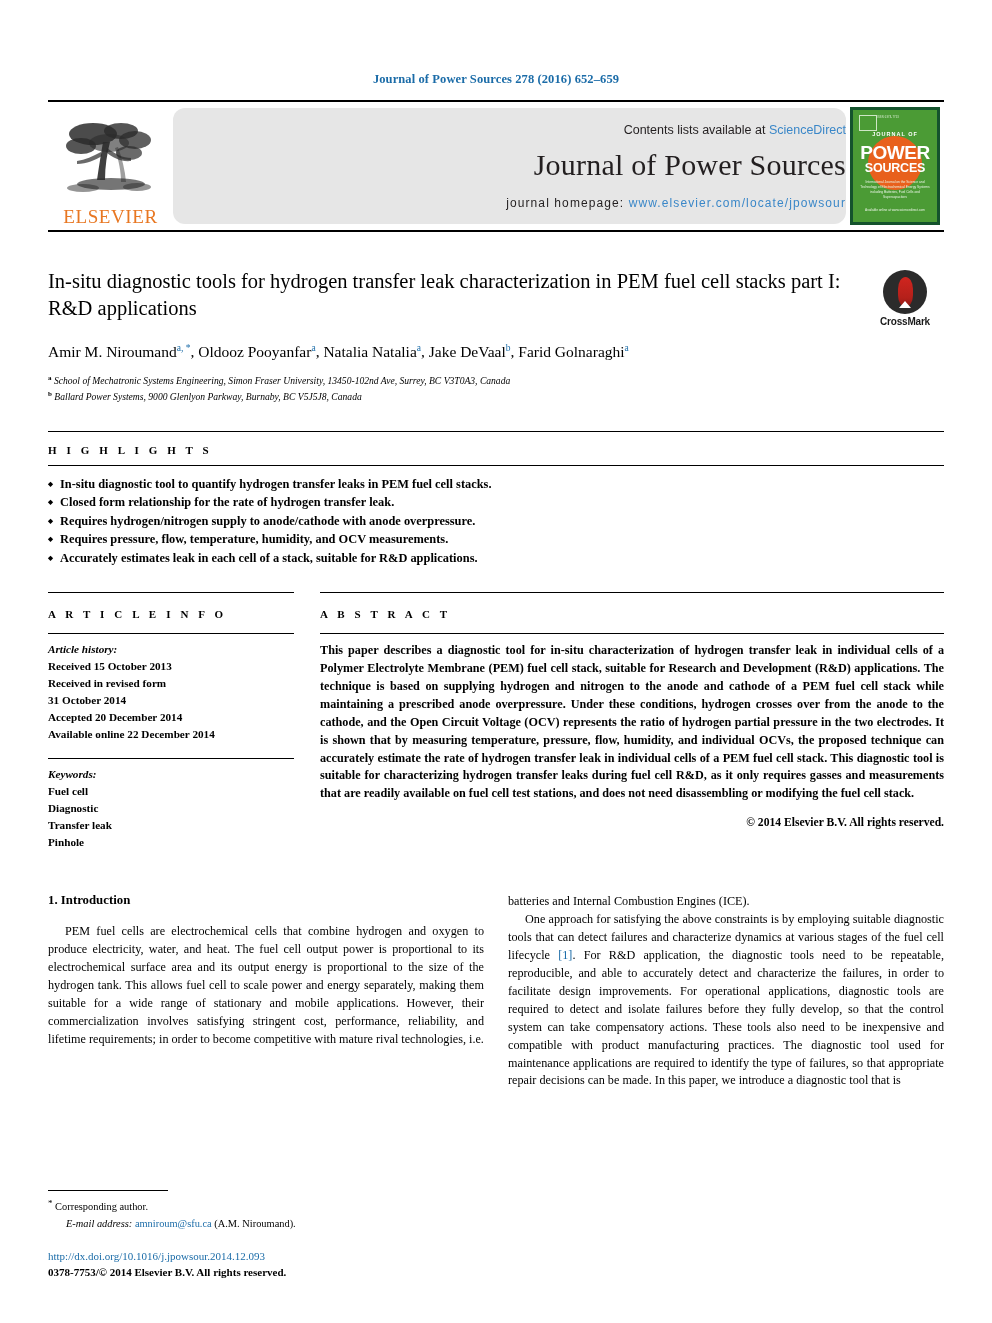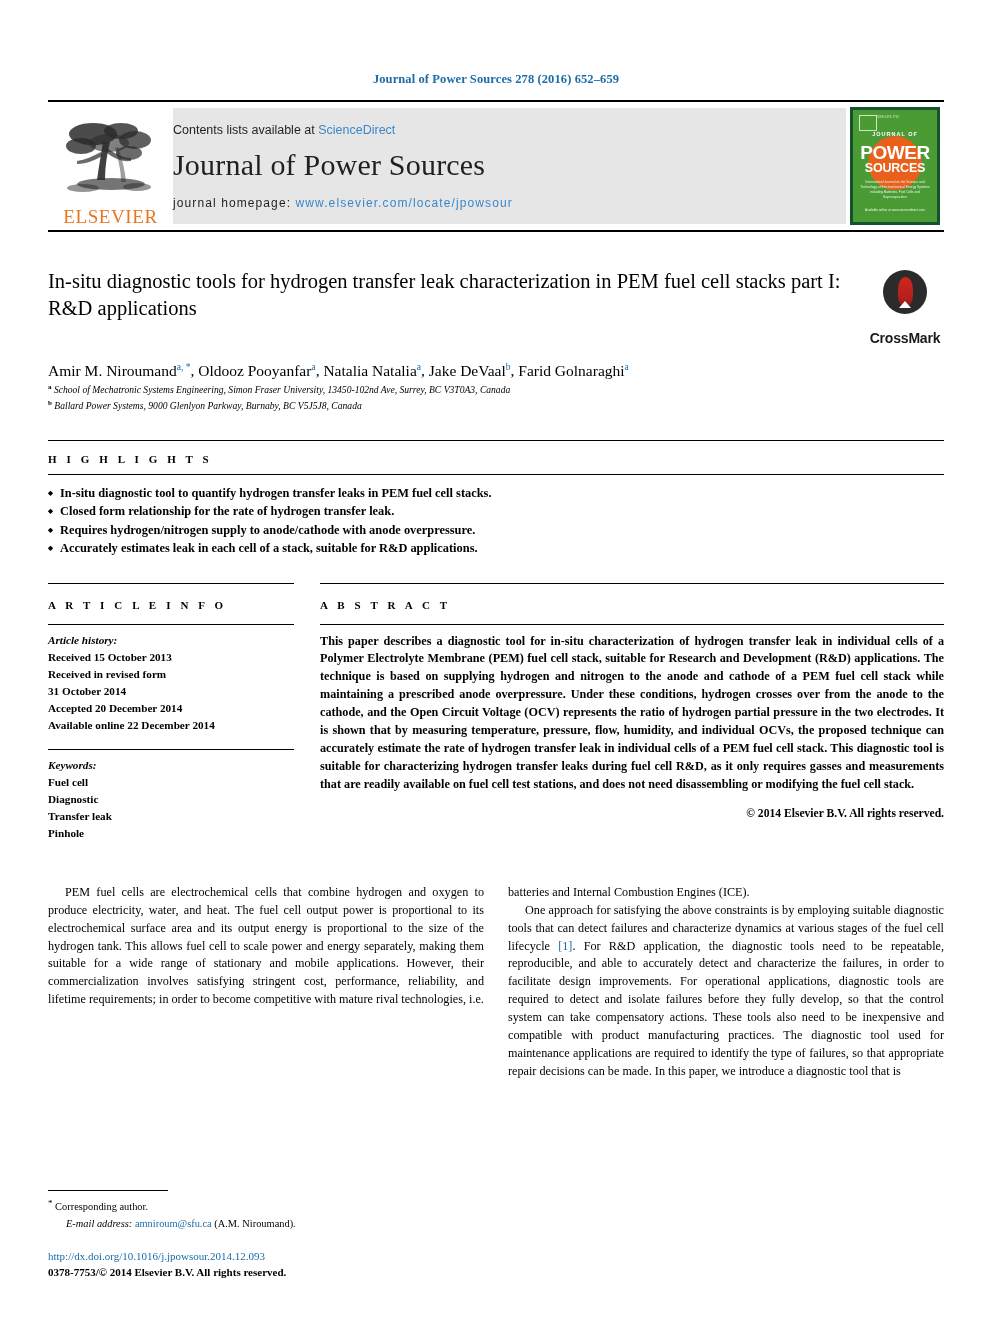--- a/index.html
+++ b/index.html
@@ -62,24 +62,25 @@
     color: #e87722;
     font-weight: normal;
     line-height: 1;
     margin-top: 1px;
   }
   .banner {
     flex: 1;
     background: #e6e6e6;
     display: flex;
     flex-direction: column;
-    align-items: flex-start;
+    align-items: flex-end;
     justify-content: center;
     position: relative;
     margin: 6px 0 6px 0;
+    border-radius: 12px;
   }
   .contents-line {
     font-family: "Liberation Sans", sans-serif;
     font-size: 12.5px;
     color: #231f20;
     margin-bottom: 13px;
   }
   .contents-line .sd-link { color: #3a87c8; }
   .journal-name {
     font-family: "Liberation Serif", serif;
@@ -214,42 +215,43 @@
   }
   .cm-tri {
     position:absolute; bottom:-1px; left:50%; transform:translateX(-50%);
     width:0;height:0;
     border-left:6px solid transparent;
     border-right:6px solid transparent;
     border-bottom:7px solid #ffffff;
   }
   .cm-label {
     font-family: "Liberation Sans", sans-serif;
-    font-size: 14px;
+    font-size: 10px;
     font-weight: bold;
     color: #1a1a1a;
-    margin-top: 16px;
+    margin-top: 2px;
     letter-spacing: -0.2px;
     text-align: right;
   }
 
   
   .authors {
     font-family: "Liberation Serif", serif;
     font-size: 15.5px;
     line-height: 1.42;
     margin-top: 14px;
     max-width: 760px;
   }
   .sup {
     font-size: 9.5px;
     vertical-align: super;
     color: #1b6ca8;
   }
   .affils {
+    margin-top: 10px;
     font-family: "Liberation Serif", serif;
     font-style: italic;
     font-size: 9.6px;
     line-height: 1.55;
     color: #000;
   }
   .affils .amark {
     font-style: normal;
     font-size: 7px;
     vertical-align: super;
@@ -460,20 +462,21 @@
   </div>
 
   <div class="highlights-wrap">
     <div class="highlights-top-rule"></div>
     <div class="sec-label">H I G H L I G H T S</div>
     <div class="highlights-rule"></div>
     <ul class="hl-list">
       <li class="hl-item">In-situ diagnostic tool to quantify hydrogen transfer leaks in PEM fuel cell stacks.</li>
       <li class="hl-item">Closed form relationship for the rate of hydrogen transfer leak.</li>
       <li class="hl-item">Requires hydrogen/nitrogen supply to anode/cathode with anode overpressure.</li>
+      <li class="hl-item">Requires pressure, flow, temperature, humidity, and OCV measurements.</li>
       <li class="hl-item">Accurately estimates leak in each cell of a stack, suitable for R&amp;D applications.</li>
     </ul>
   </div>
 
   <div class="info-abs">
 
     <div class="info-col">
       <div class="col-rule-thick"></div>
       <div class="info-label-row" style="margin-top:11px;">
         <span class="sec-label">A R T I C L E   I N F O</span>
@@ -505,20 +508,21 @@
         <span class="sec-label">A B S T R A C T</span>
       </div>
       <div class="col-rule-thin"></div>
       <p class="abs-body">This paper describes a diagnostic tool for in-situ characterization of hydrogen transfer leak in individual cells of a Polymer Electrolyte Membrane (PEM) fuel cell stack, suitable for Research and Development (R&amp;D) applications. The technique is based on supplying hydrogen and nitrogen to the anode and cathode of a PEM fuel cell stack while maintaining a prescribed anode overpressure. Under these conditions, hydrogen crosses over from the anode to the cathode, and the Open Circuit Voltage (OCV) represents the ratio of hydrogen partial pressure in the two electrodes. It is shown that by measuring temperature, pressure, flow, humidity, and individual OCVs, the proposed technique can accurately estimate the rate of hydrogen transfer leak in individual cells of a PEM fuel cell stack. This diagnostic tool is suitable for characterizing hydrogen transfer leaks during fuel cell R&amp;D, as it only requires gasses and measurements that are readily available on fuel cell test stations, and does not need disassembling or modifying the fuel cell stack.</p>
       <div class="abs-copy">© 2014 Elsevier B.V. All rights reserved.</div>
     </div>
   </div>
 
   <div class="body-wrap">
     <div class="body-col">
+      <h2 class="sec-heading">1. Introduction</h2>
       <p class="para">PEM fuel cells are electrochemical cells that combine hydrogen and oxygen to produce electricity, water, and heat. The fuel cell output power is proportional to its electrochemical surface area and its output energy is proportional to the size of the hydrogen tank. This allows fuel cell to scale power and energy separately, making them suitable for a wide range of stationary and mobile applications. However, their commercialization involves satisfying stringent cost, performance, reliability, and lifetime requirements; in order to become competitive with mature rival technologies, i.e.</p>
     </div>
     <div class="body-col">
       <p class="para noindent">batteries and Internal Combustion Engines (ICE).</p>
       <p class="para"><span>One approach for satisfying the above constraints is by employing suitable diagnostic tools that can detect failures and characterize dynamics at various stages of the fuel cell lifecycle </span><span class="cite">[1]</span><span>. For R&amp;D application, the diagnostic tools need to be repeatable, reproducible, and able to accurately detect and characterize the failures, in order to facilitate design improvements. For operational applications, diagnostic tools are required to detect and isolate failures before they fully develop, so that the control system can take compensatory actions. These tools also need to be inexpensive and compatible with product manufacturing practices. The diagnostic tool used for maintenance applications are required to identify the type of failures, so that appropriate repair decisions can be made. In this paper, we introduce a diagnostic tool that is</span></p>
     </div>
   </div>
 
   <div class="footnote-area">
     <div class="fn-rule"></div>

